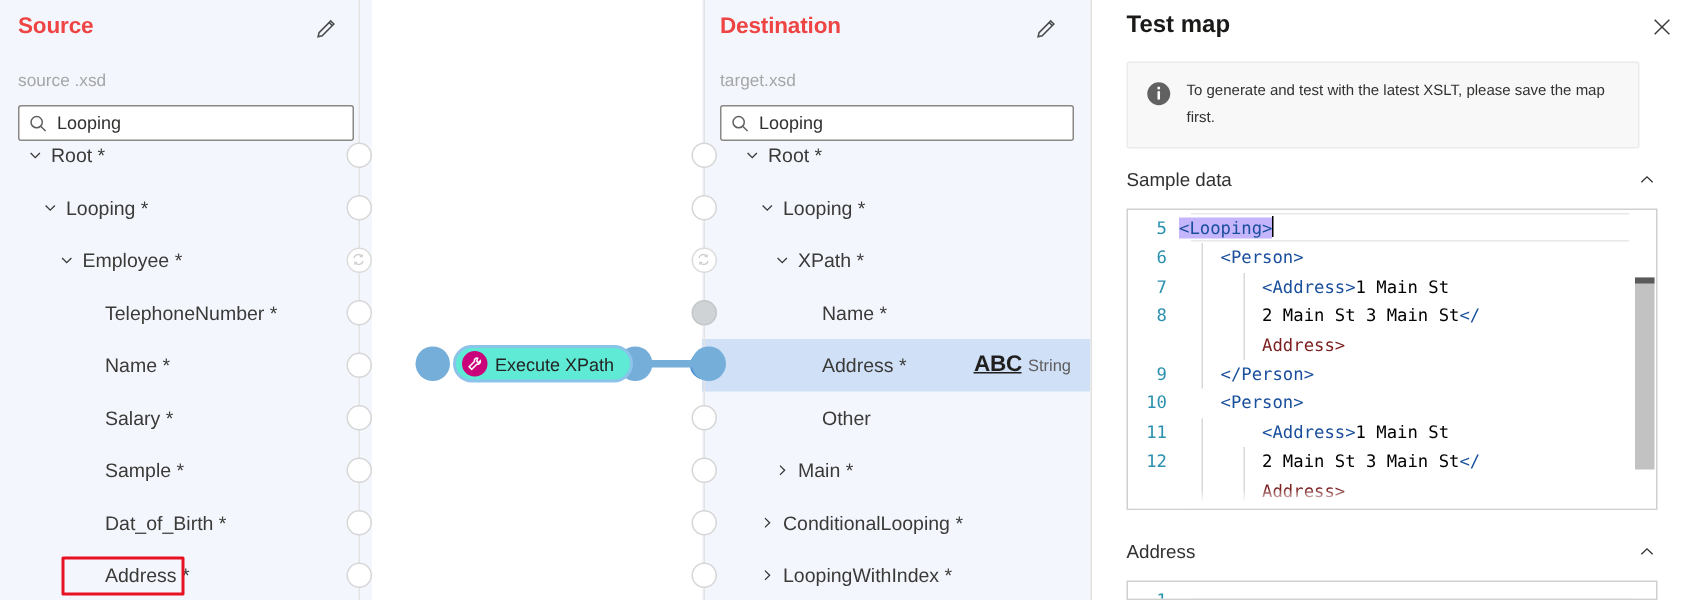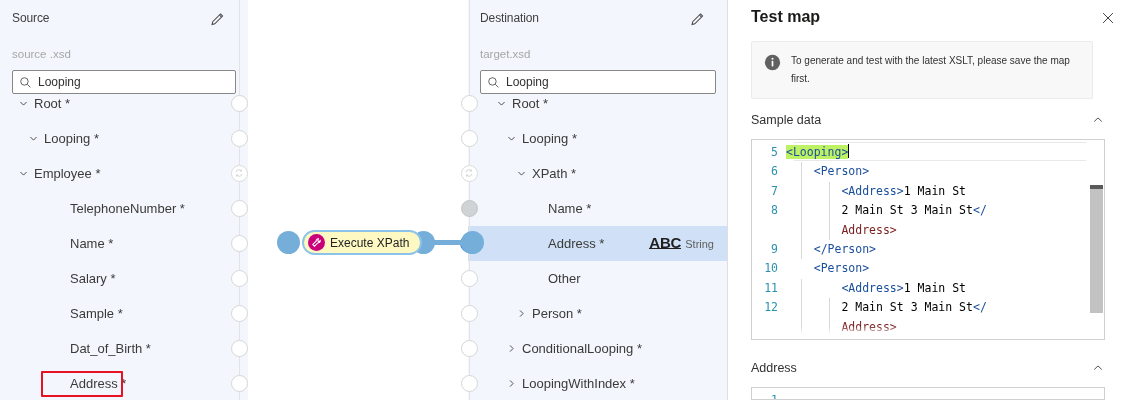--- a/index.html
+++ b/index.html
@@ -34,23 +34,23 @@
     background: #f3f7fd;
   }
   #source-panel { left: 0; }
   #destination-panel { left: 468px; width: 260px; }
 
   .panel-head {
     position: relative;
     padding: 8px 12px 0 12px;
   }
   .panel-title {
-    font-size: 12px;
-    font-weight: normal;
-    color: #404040;
+    font-size: 15px;
+    font-weight: bold;
+    color: #ef4444;
     letter-spacing: -0.1px;
     line-height: 20px;
   }
   .panel-subtitle {
     font-size: 11.5px;
     color: #a6a6a6;
     line-height: 16px;
     margin-top: 18px;
   }
   .pencil-btn {
@@ -156,21 +156,21 @@
     width: 19px; height: 19px; margin-left: -9.5px;
   }
   .conn.loop { border-color: #dcdcdc; }
   .conn svg { display: block; }
 
   
   #fn-node {
     position: absolute;
     left: 302px; top: 230px;
     height: 25px;
-    background: #fef9c3;
+    background: #5eead4;
     border: 2px solid #8cc3ea;
     border-radius: 13px;
     display: flex;
     align-items: center;
     padding: 0 11px 0 4px;
     z-index: 5;
     cursor: pointer;
   }
   #fn-node .fn-icon {
     width: 17px; height: 17px;
@@ -292,21 +292,21 @@
   .ctext { flex: 1 1 auto; position: relative; }
   .tag { color: #1a4f9c; }
   .tagname { color: #7b1f1f; }
   .txt { color: #000000; margin-top: 32px; }
   .indentguide {
     position: absolute;
     top: 0; bottom: 0;
     width: 1px;
     background: #d8d8d8;
   }
-  .sel-hl { background: #bef264; }
+  .sel-hl { background: #c4b5fd; }
   .caret-bar {
     display: inline-block;
     width: 1px;
     height: 14px;
     background: #000;
     vertical-align: -2px;
   }
   .active-line-border {
     position: absolute;
     left: 42px; right: 18px;
@@ -372,21 +372,21 @@
             <span class="node-label">Root *</span>
           </div>
           <div class="tree-row" style="padding-left: 26px;">
             <span class="chev">
               <svg width="11" height="11" viewBox="0 0 16 16" fill="none" stroke="#3b3a39" stroke-width="1.3">
                 <path d="M3.5 5.8 8 10.3 12.5 5.8"></path>
               </svg>
             </span>
             <span class="node-label">Looping *</span>
           </div>
-          <div class="tree-row" style="padding-left: 16px; align-items: center;">
+          <div class="tree-row" style="padding-left: 37px; align-items: center;">
             <span class="chev">
               <svg width="11" height="11" viewBox="0 0 16 16" fill="none" stroke="#3b3a39" stroke-width="1.3">
                 <path d="M3.5 5.8 8 10.3 12.5 5.8"></path>
               </svg>
             </span>
             <span class="node-label">Employee *</span>
           </div>
           <div class="tree-row" style="padding-left: 52px;">
             <span class="chev spacer">
               <svg width="11" height="11" viewBox="0 0 16 16" fill="none" stroke="#3b3a39" stroke-width="1.3">
@@ -527,21 +527,21 @@
               </svg>
             </span>
             <span class="node-label">Other</span>
           </div>
           <div class="tree-row" style="padding-left: 46px;">
             <span class="chev">
               <svg width="11" height="11" viewBox="0 0 16 16" fill="none" stroke="#3b3a39" stroke-width="1.3">
                 <path d="M5.8 3.5 10.3 8 5.8 12.5"></path>
               </svg>
             </span>
-            <span class="node-label">Person *</span>
+            <span class="node-label">Main *</span>
           </div>
           <div class="tree-row" style="padding-left: 36px;">
             <span class="chev">
               <svg width="11" height="11" viewBox="0 0 16 16" fill="none" stroke="#3b3a39" stroke-width="1.3">
                 <path d="M5.8 3.5 10.3 8 5.8 12.5"></path>
               </svg>
             </span>
             <span class="node-label">ConditionalLooping *</span>
           </div>
           <div class="tree-row" style="padding-left: 36px;">

